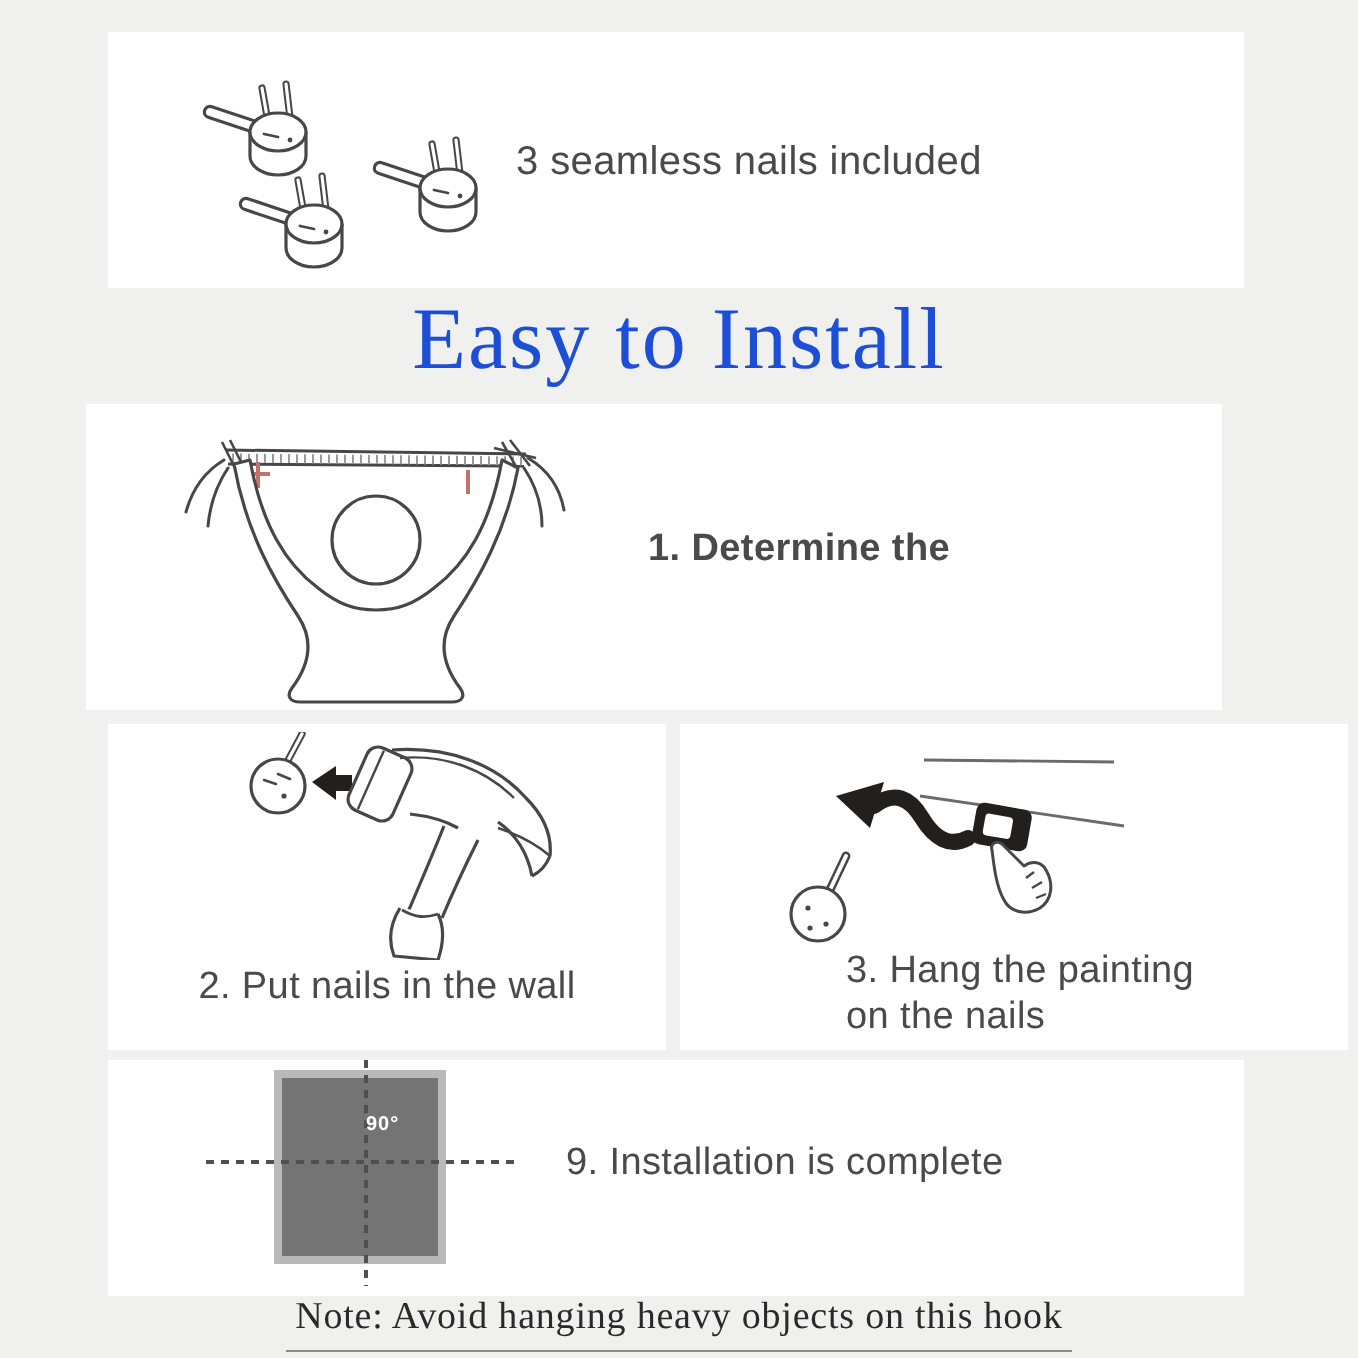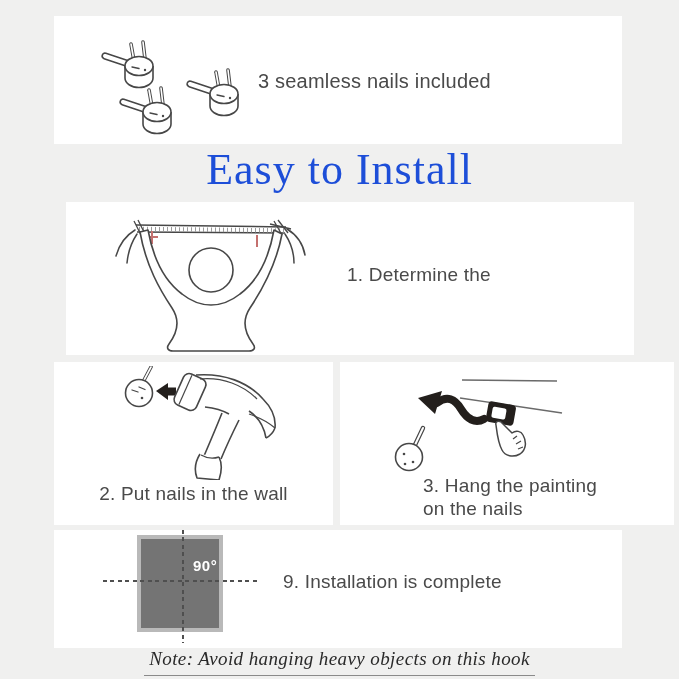--- a/index.html
+++ b/index.html
@@ -14,29 +14,29 @@
   .included-text{position:absolute;font-size:20px;color:#4a4a4a;letter-spacing:.2px;}
   .page-title{
     position:absolute;left:0;top:146px;width:679px;text-align:center;
     font-family:"Liberation Serif",serif;font-size:44px;line-height:48px;color:#1d4ed8;
     letter-spacing:1px;
   }
   .note{
     position:absolute;left:0;top:648px;width:679px;text-align:center;
     font-family:"Liberation Serif",serif;font-size:19px;color:#2a2a2a;letter-spacing:.4px;
   }
-  .note span{display:inline-block;border-bottom:1.6px solid #8a8a8a;padding:0 5px 5px;font-style:italic;}
+  .note span{display:inline-block;border-bottom:1.6px solid #8a8a8a;padding:0 5px 5px;}
   
   .painting{position:absolute;left:83px;top:5px;width:86px;height:97px;
     background:#747474;border:4px solid #b9b9b9;box-sizing:border-box;}
   .dash-h{position:absolute;left:49px;top:50px;width:155px;height:1.8px;
     background:repeating-linear-gradient(90deg,#4f4f4f 0 4px,transparent 4px 7.5px);}
   .dash-v{position:absolute;left:128px;top:0;width:1.8px;height:113px;
     background:repeating-linear-gradient(180deg,#4f4f4f 0 4px,transparent 4px 7.5px);}
-  .angle{position:absolute;left:139px;top:27px;font-size:15px;font-weight:700;color:#ffffff;letter-spacing:.5px;}
+  .angle{position:absolute;left:129px;top:27px;font-size:10px;font-weight:700;color:#ffffff;letter-spacing:.5px;}
   svg{display:block;}
 </style>
 </head>
 <body>
 
 <div id="stage">
 
   <div class="card" style="left:54px;top:16px;width:568px;height:128px;">
     <svg class="ill" style="left:41px;top:12px;" width="165" height="112" viewBox="0 0 165 112">
       <defs>
@@ -55,21 +55,21 @@
       </defs>
       <use href="#hook" transform="translate(6,12)"></use>
       <use href="#hook" transform="translate(24,58)"></use>
       <use href="#hook" transform="translate(91,40)"></use>
     </svg>
     <div class="included-text" style="left:204px;top:54px;">3 seamless nails included</div>
   </div>
 
   <div class="page-title">Easy to Install</div>
 
-  <div class="card" style="left:66px;top:202px;width:568px;height:153px;">
+  <div class="card" style="left:43px;top:202px;width:568px;height:153px;font-weight:bold;">
     <svg class="ill" style="left:44px;top:16px;" width="200" height="135" viewBox="0 0 200 135">
 
       <line x1="26" y1="7" x2="176" y2="9" stroke="#474747" stroke-width="1.5"></line>
       <line x1="27" y1="14" x2="175" y2="15" stroke="#474747" stroke-width="1.5"></line>
       <line x1="29" y1="11" x2="174" y2="12.5" stroke="#9a9a9a" stroke-width="4.5" stroke-dasharray="1,3"></line>
 
       <path d="M24,3 L32,19 M28,2 L36,18" stroke="#474747" stroke-width="1.3"></path>
       <path d="M164,3 L172,17 M168,2 L178,15 M160,6 L181,11" stroke="#474747" stroke-width="1.3"></path>
 
       <path d="M25,12 C15,18 9,27 6,38 M27,16 C21,25 18,34 17,45" fill="none" stroke="#474747" stroke-width="1.5" stroke-linecap="round"></path>

